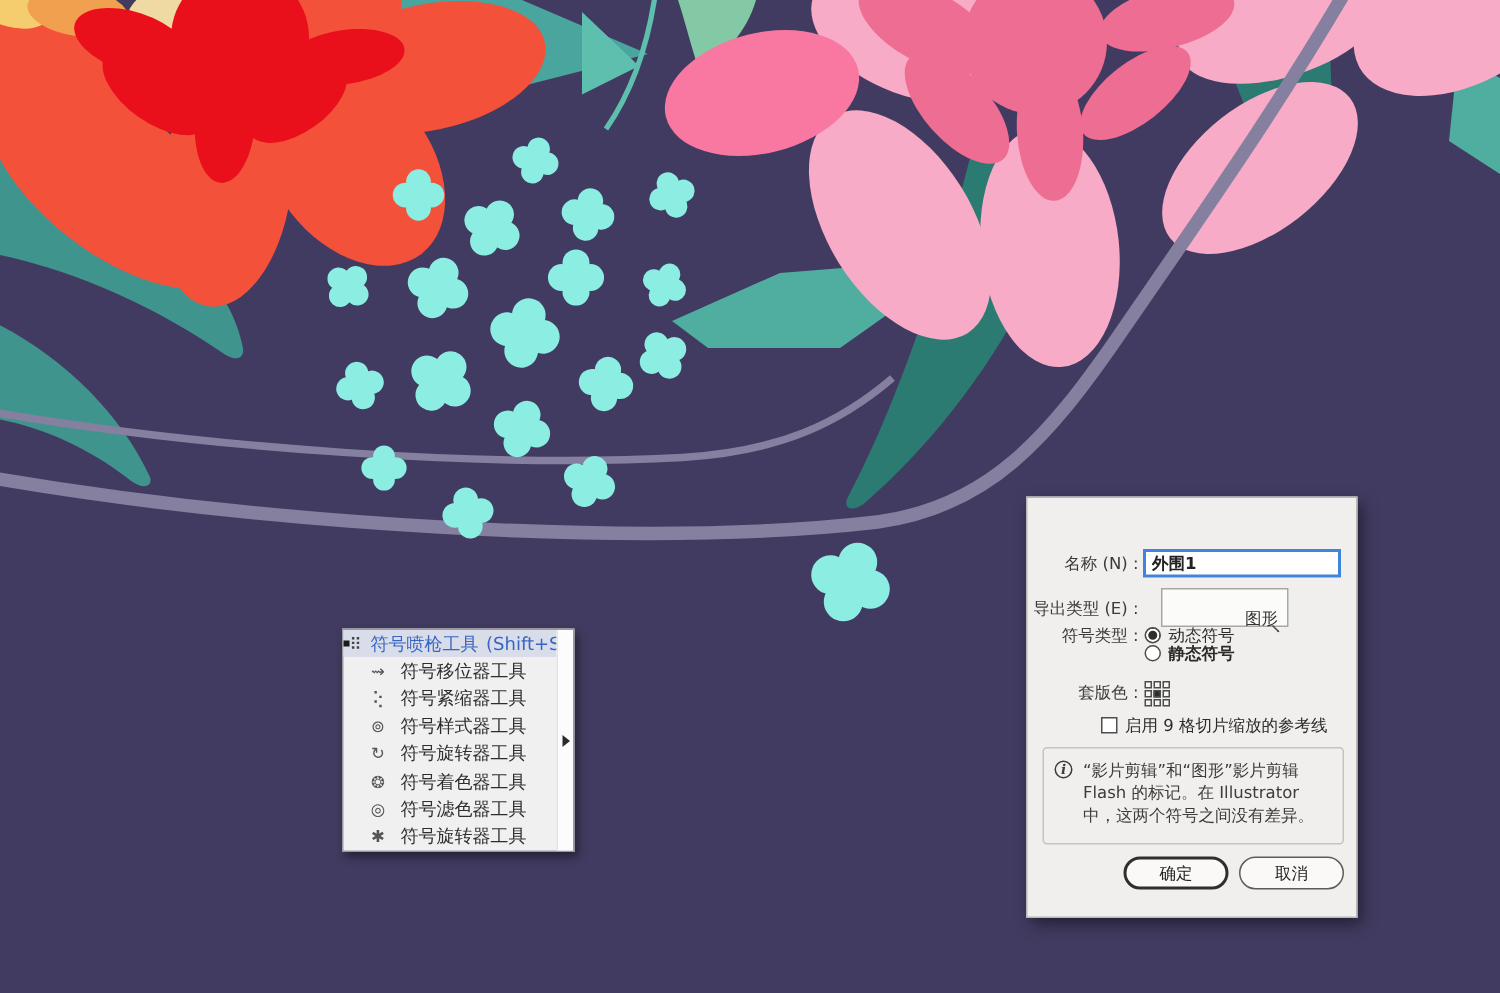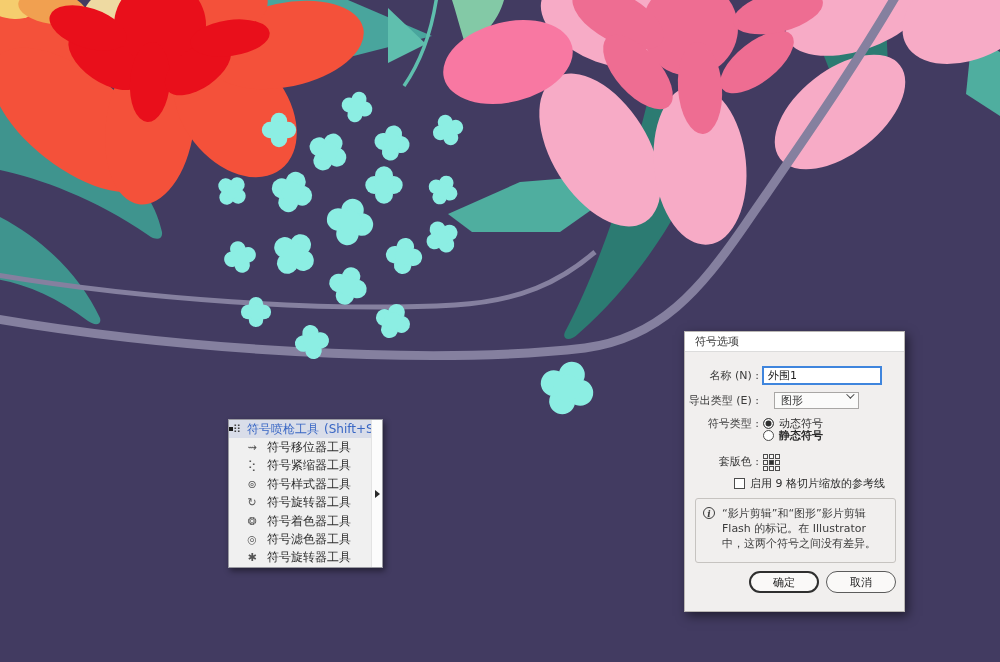--- a/index.html
+++ b/index.html
@@ -31,26 +31,26 @@
   
   #dlg { position:absolute; left:684px; top:331px; width:221px; height:281px;
     background:#f1efee; border:1px solid #b9b6b3; box-shadow:3px 4px 10px rgba(0,0,0,.5);
     font-size:11px; color:#2b2b2b; }
   #dlg .titlebar { position:absolute; left:0; top:0; right:0; height:20px; background:#fff;
     border-bottom:1px solid #dcdcdc; display:flex; align-items:center; padding-left:10px;
     font-size:11px; color:#333; }
   .drow { position:absolute; left:0; display:flex; align-items:center; }
   .dlabel { width:74px; text-align:right; color:#3a3a3a; }
   #row-name { top:34px; }
-  #name-input { margin-left:3px; width:120px; height:19px; border:2px solid #3f85dd;
+  #name-input { margin-left:3px; width:132px; height:19px; border:2px solid #3f85dd;
     background:#fff; font-size:11px; padding:0 4px; color:#222;
-    font-family:"DejaVu Sans","Liberation Sans",sans-serif; }
+    font-family:"DejaVu Sans","Liberation Sans",sans-serif;font-weight:bold; }
   #row-export { top:60px;gap:12px; }
   #export-select { margin-left:3px; width:85px; height:17px; background:#fbfbfa;
-    border:1px solid #a9a7a5; display:flex; align-items:flex-start; padding:0 6px; color:#333; }
+    border:1px solid #a9a7a5; display:flex; align-items:flex-end; padding:12px 6px; color:#333;flex-direction:column; }
   #export-select .chev { margin-left:auto; width:6px; height:6px; border-right:1.5px solid #444;
     border-bottom:1.5px solid #444; transform:rotate(45deg) translateY(-2px); }
   #row-type1 { top:84px; } #row-type2 { top:96px;font-weight:bold; }
   .radio { width:11px; height:11px; border-radius:50%; border:1px solid #4c4c4c;
     background:#fff; margin-left:4px; position:relative; }
   .radio.on { background:#2e2e2e; box-shadow:inset 0 0 0 1.5px #fff; }
   .radio + span { margin-left:5px; }
   #row-reg { top:122px; align-items:flex-start; }
   #reg-grid { margin-left:4px; width:20px; display:grid;
     grid-template-columns:repeat(3,5px); grid-gap:1px; }
@@ -323,23 +323,20 @@
         <span class="mi">✱</span>
         <span class="lbl">符号旋转器工具</span>
       </div>
     </div>
     <div class="strip">
       <span class="tear"></span>
     </div>
   </div>
 
   <div id="dlg">
-    <div class="titlebar">
-      <span>符号选项</span>
-    </div>
 
     <div class="drow" id="row-name">
       <span class="dlabel">名称 (N) :</span>
       <input id="name-input" value="外围1" style="">
     </div>
 
     <div class="drow" id="row-export">
       <span class="dlabel">导出类型 (E) :</span>
       <div id="export-select">
         <span>图形</span>

